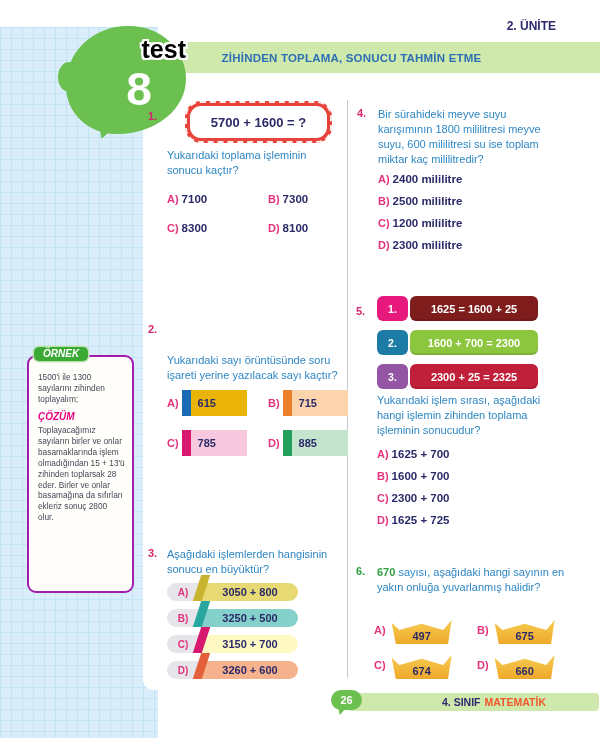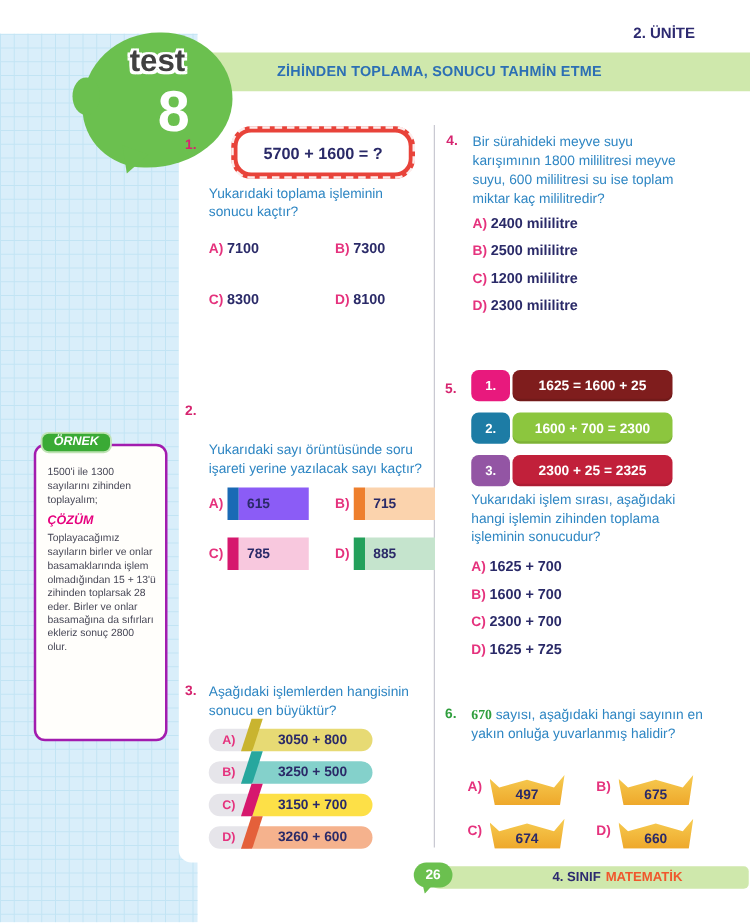--- a/index.html
+++ b/index.html
@@ -17,22 +17,22 @@
   .header-bar { position:absolute; left:103px; top:42px; width:497px; height:31px; background:#cfe8ac;
     border-radius:6px 0 0 6px; display:flex; align-items:center; justify-content:center;
     color:#2c6fb4; font-weight:bold; font-size:11.5px; letter-spacing:.2px; z-index:1; }
 
   
   .blob { position:absolute; left:66px; top:26px; width:120px; height:108px; background:#6bc04f;
     border-radius:52% 48% 58% 42% / 55% 50% 52% 45%; z-index:2; }
   .blob::before { content:""; position:absolute; left:-8px; top:36px; width:22px; height:30px; background:#6bc04f; border-radius:50%; }
   .blob::after { content:""; position:absolute; left:26px; bottom:-16px; width:0; height:0;
     border:11px solid transparent; border-top:20px solid #6bc04f; transform:rotate(20deg); }
-  .blob .test-word { position:absolute; left:0; right:0; top:9px; text-align:center;
-    font-size:25px; font-weight:800; color:#404040;
+  .blob .test-word { position:absolute; left:0; right:0; top:9px; text-align:right;
+    font-size:25px; font-weight:800; color:#000000;
     text-shadow:-2px -2px 0 #fff, 2px -2px 0 #fff, -2px 2px 0 #fff, 2px 2px 0 #fff, 0 -2px 0 #fff, 0 2px 0 #fff, -2px 0 0 #fff, 2px 0 0 #fff; }
   .blob .test-number { position:absolute; left:0; right:0; top:36px; text-align:center; text-indent:26px;
     font-size:46px; font-weight:800; color:#ffffff; }
 
   .panel { position:absolute; left:143px; top:85px; width:449px; height:605px; background:#fff; border-radius:24px 10px 10px 10px; z-index:1; }
   .divider { position:absolute; left:347px; top:100px; width:1px; height:578px; background:#c9c9d2; z-index:2; }
 
   
   .sidebox { position:absolute; z-index:2; background:#fffefb; border-radius:9px; padding:15px 7px 6px 9px; }
   .tipbox { left:27px; top:150px; width:106px; height:119px; border:2px solid #f0a23c; }
@@ -42,58 +42,58 @@
   .tip-tab { background:#f9b233; }
   .ex-tab { background:#3aaa35; box-shadow:0 0 0 1.5px #bfe3b4; }
   .side-text { font-size:8.3px; color:#474756; line-height:1.32; }
   .bullet { display:inline-block; width:5px; height:5px; border-radius:50%; background:#2bb3a3; margin-right:3px; vertical-align:middle; }
   .solution-title { color:#e6007e; font-weight:bold; font-style:italic; font-size:10px; margin:6px 0 3px; }
 
   
   .qnum { position:absolute; font-weight:bold; font-size:11px; color:#d6246f; z-index:2; }
   .qnum-green { color:#2f9e3d; }
   .qtext { position:absolute; color:#2e86c3; font-size:11px; line-height:1.35; z-index:2; }
-  .hl-green { color:#2f9e3d; font-weight:bold;font-family:Liberation Serif, serif; }
+  .hl-green { color:#2f9e3d; font-weight:bold; }
   .opt-letter { color:#e5327d; font-weight:bold; font-size:11px; margin-right:3px; }
   .opt-value { color:#2a2a68; font-weight:bold; font-size:11.5px; }
 
   
   .q1-box { position:absolute; left:185px; top:101px; width:147px; height:42px; background:#fff;
     border:5px solid #e8433a; border-radius:16px; display:flex; align-items:center; justify-content:center; z-index:2; }
   .q1-box::before { content:""; position:absolute; inset:-5px; border:2px dashed rgba(255,255,255,.9); border-radius:15px; }
   .q1-box span { font-size:13px; font-weight:bold; color:#2a2a68; }
-  .q1-opts { position:absolute; left:167px; top:189px; display:grid; grid-template-columns:101px 90px; row-gap:23px; z-index:2; }
+  .q1-opts { position:absolute; left:167px; top:189px; display:grid; grid-template-columns:101px 90px; row-gap:11px; z-index:2; }
 
   
   .q2-bar { position:absolute; left:166px; top:312px; width:173px; height:32px; background:#fbd8ba;
     display:flex; align-items:center; z-index:2; }
   .q2-accent { width:12px; height:100%; background:#ee7f2d; flex:none; }
   .q2-bar .bar-text { flex:1; text-align:center; font-size:11px; font-weight:bold; color:#2a2a68; }
   .q2-bar .mark { color:#ea4b9a; }
   .q2-opts { position:absolute; left:167px; top:390px; display:grid; grid-template-columns:101px 95px; row-gap:14px; z-index:2; }
   .q2-opt { display:flex; align-items:center; }
   .mini { display:flex; height:26px; }
   .mini .acc { width:9px; }
   .mini .mbody { width:56px; display:flex; align-items:center; padding-left:7px; font-weight:bold; font-size:11px; color:#2a2a68; }
-  .c-blue .acc{background:#1a6ab5} .c-blue .mbody{background:#8b5cf6}
+  .c-blue .acc{background:#1a6ab5} .c-blue .mbody{background:#eab308}
   .c-orange .acc{background:#ee7f2d} .c-orange .mbody{background:#fbd3ad}
   .c-pink .acc{background:#d6186e} .c-pink .mbody{background:#f8c8de}
   .c-green .acc{background:#23a05b} .c-green .mbody{background:#c5e4cd}
 
   
   .q3-pills { position:absolute; left:167px; top:583px; z-index:2; }
   .pill { display:flex; align-items:center; width:131px; height:18px; margin-bottom:8px; }
   .pill .pletter { width:32px; height:100%; background:#e6e5ea; border-radius:9px 0 0 9px; color:#e5327d;
     font-weight:bold; font-size:10px; display:flex; align-items:center; justify-content:center; flex:none; }
   .pill .hook { width:9px; height:26px; margin:-8px 0 0 -2px; transform:skewX(-18deg); flex:none; z-index:2; }
   .pill .pbody { flex:1; height:100%; margin-left:-4px; border-radius:0 9px 9px 0; display:flex; align-items:center;
     justify-content:center; font-weight:bold; font-size:11px; color:#2a2a68; }
   .pill-a .hook{background:#c9b42f} .pill-a .pbody{background:#e7da74}
   .pill-b .hook{background:#27a79e} .pill-b .pbody{background:#84d1cb}
-  .pill-c .hook{background:#d6186e} .pill-c .pbody{background:#fde047}
+  .pill-c .hook{background:#d6186e} .pill-c .pbody{background:#fef9c3}
   .pill-d .hook{background:#e4603a} .pill-d .pbody{background:#f5b28d}
 
   
   .vopts { position:absolute; z-index:2; }
   .vopts .optline { margin-bottom:7px; line-height:13px; white-space:nowrap; }
 
   
   .q5-steps { position:absolute; left:377px; top:296px; width:161px; z-index:2; }
   .step { display:flex; height:25px; margin-bottom:9px; }
   .chip { width:31px; border-radius:6px; color:#fff; font-weight:bold; font-size:10.5px;

